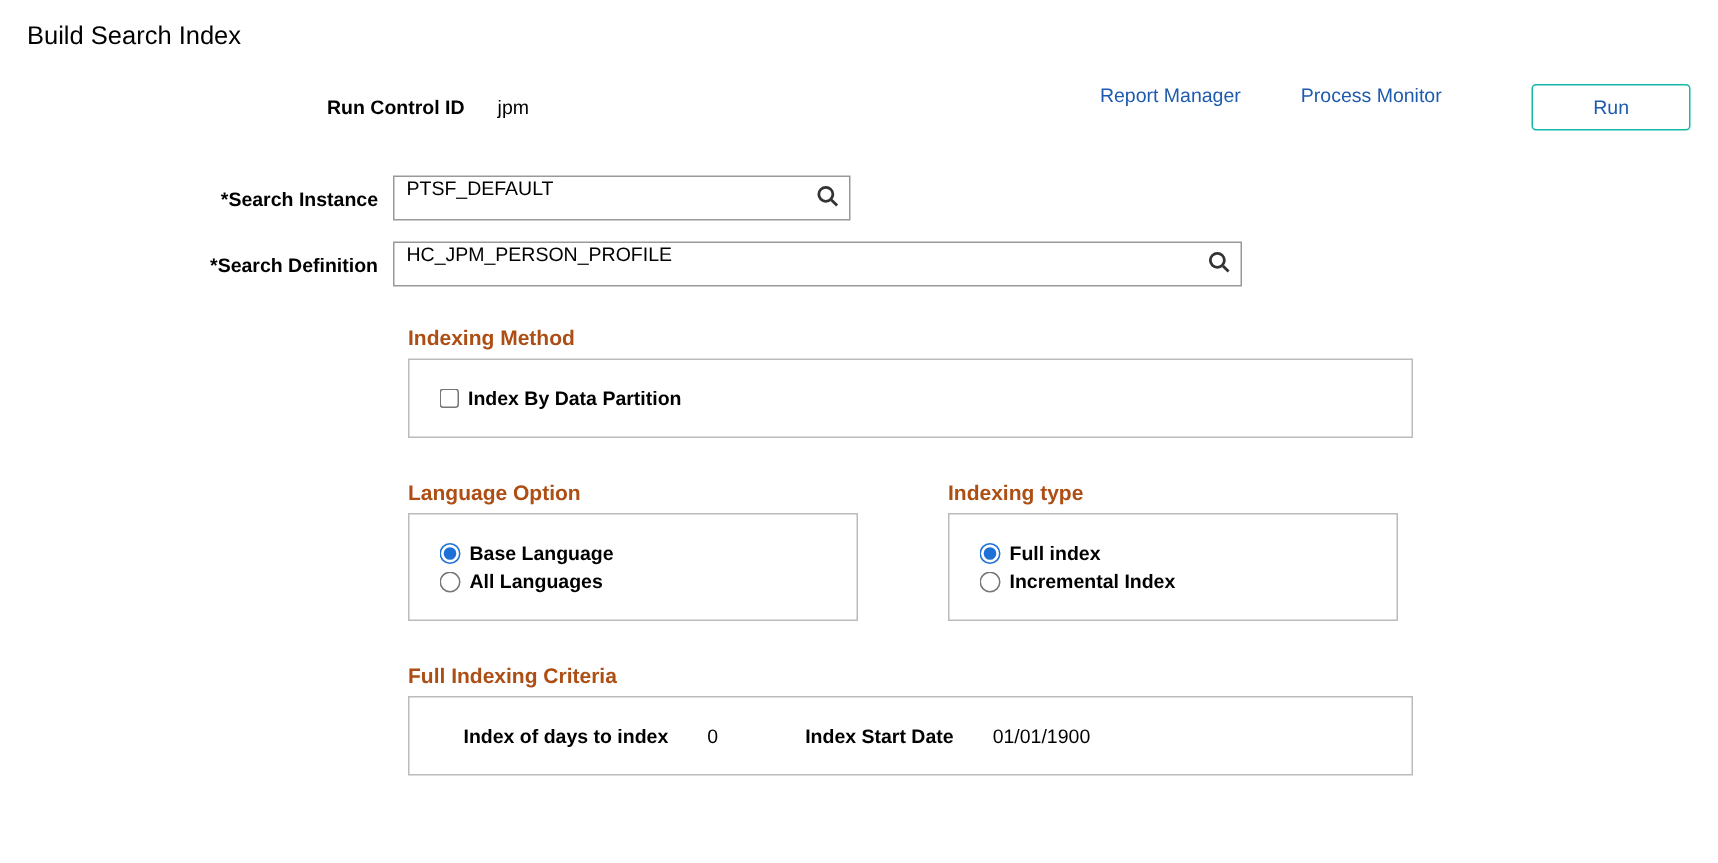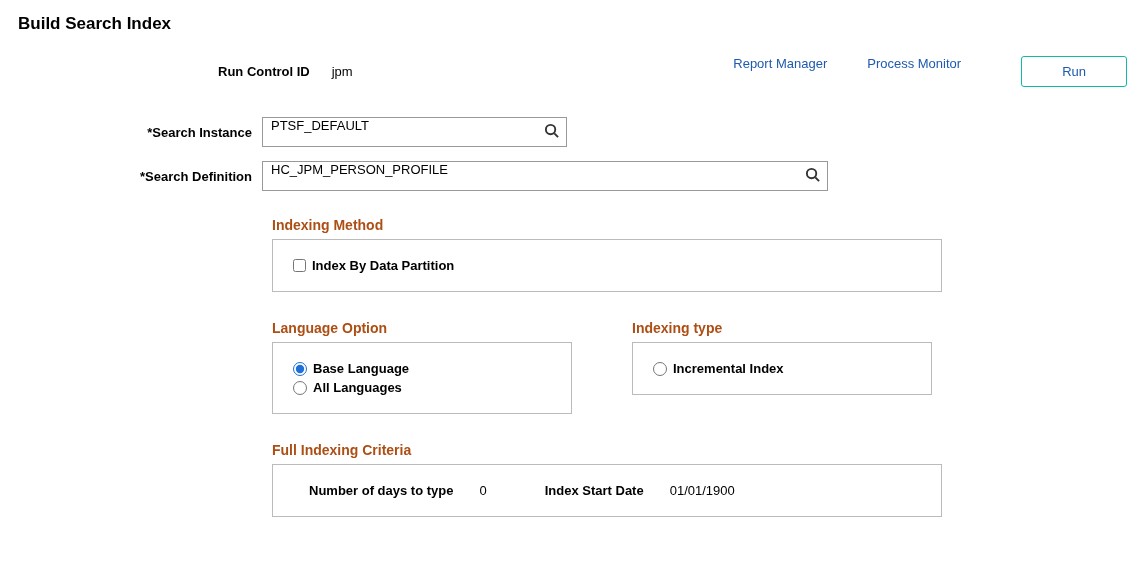--- a/index.html
+++ b/index.html
@@ -10,21 +10,21 @@
     body {
       font-family: Arial, Helvetica, sans-serif;
       font-size: 13px;
       color: #000;
       background: #fff;
       padding: 14px 18px;
       width: 1145px;
     }
     .page-title {
       font-size: 17px;
-      font-weight: bold;
+      font-weight: normal;
       margin-bottom: 22px;
     }
     .top-row {
       display: flex;
       align-items: center;
       margin-bottom: 30px;
     }
     .run-control-label {
       font-weight: bold;
       margin-left: 200px;
@@ -214,32 +214,36 @@
         <label class="radio-row">
           <input type="radio" name="lang" style="">
           <span>All Languages</span>
         </label>
       </div>
     </div>
     <div class="col">
       <div class="section-heading">Indexing type</div>
       <div class="box">
         <label class="radio-row">
+          <input type="radio" name="idxtype" checked="" style="">
+          <span>Full index</span>
+        </label>
+        <label class="radio-row">
           <input type="radio" name="idxtype" style="">
           <span>Incremental Index</span>
         </label>
       </div>
     </div>
   </div>
 
   <div class="section-block">
     <div class="section-heading">Full Indexing Criteria</div>
     <div class="box">
       <div class="criteria-inner">
-        <span>Number of days to type</span>
+        <span>Index of days to index</span>
         <span class="val">0</span>
         <span>Index Start Date</span>
         <span class="val">01/01/1900</span>
       </div>
     </div>
   </div>
 
 </div>
 
 </body></html>

